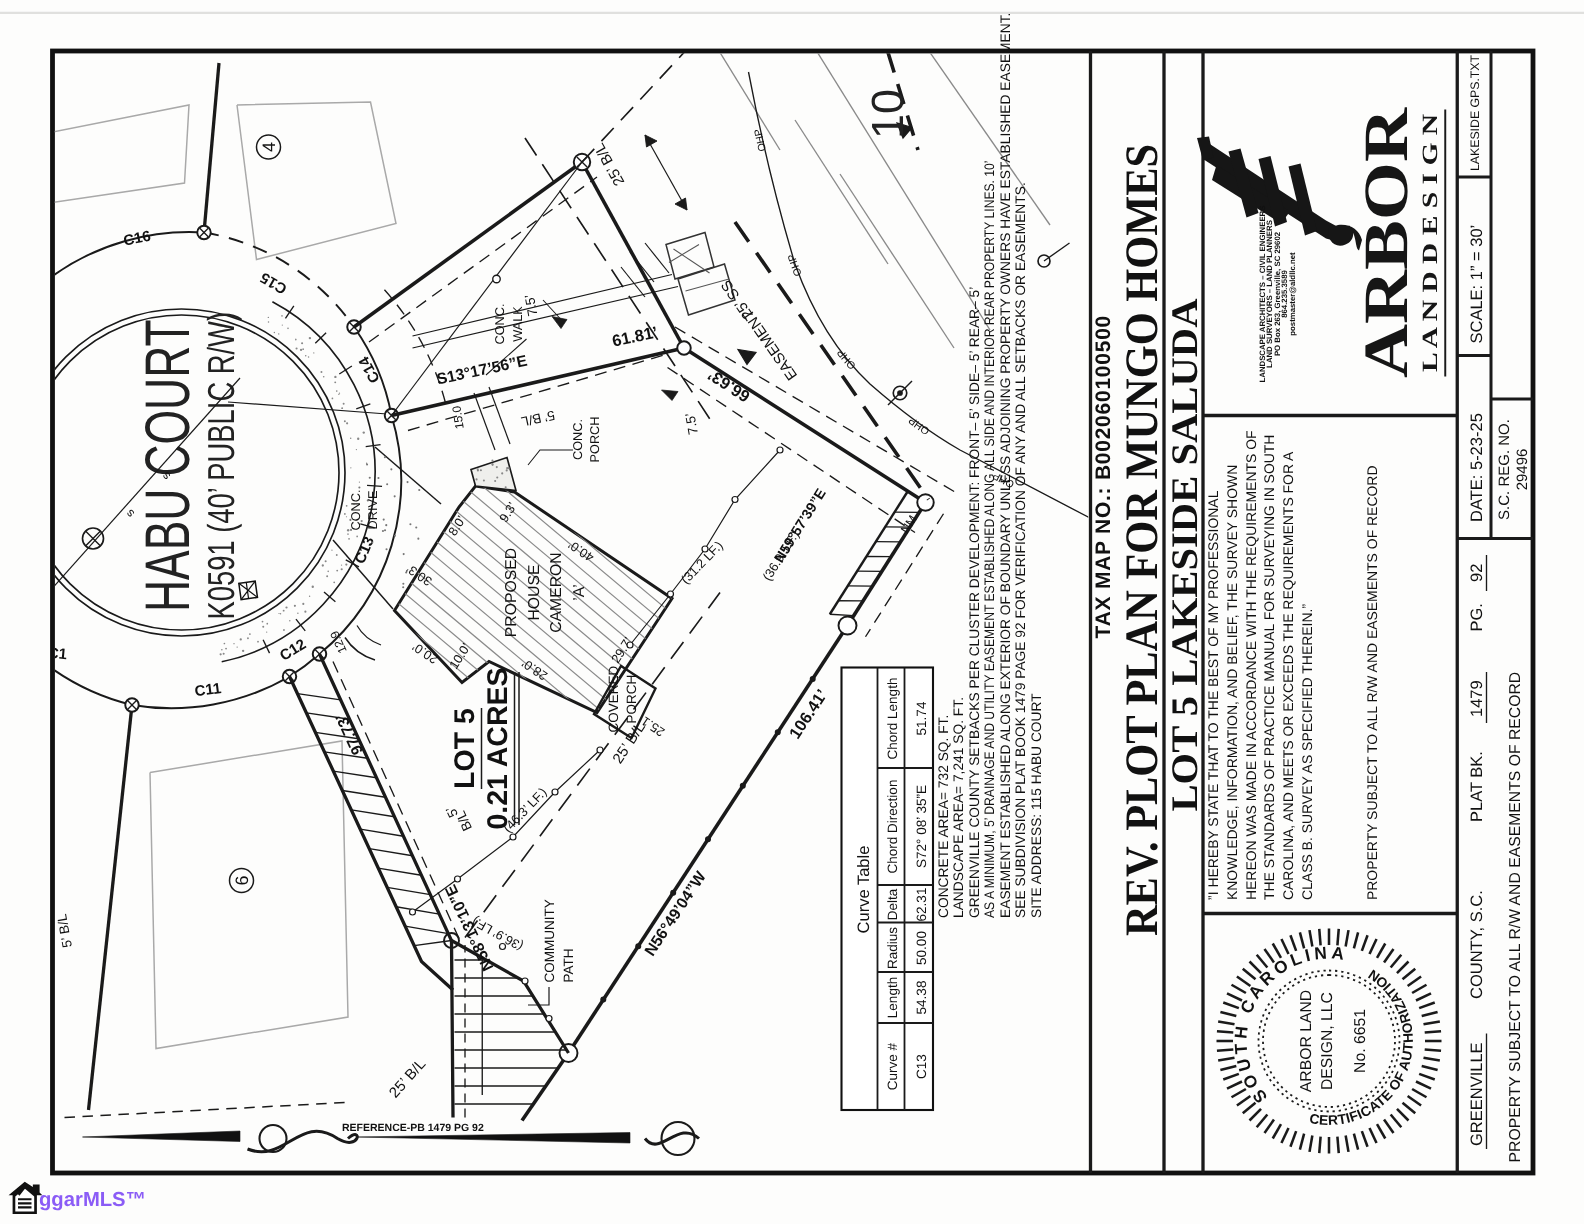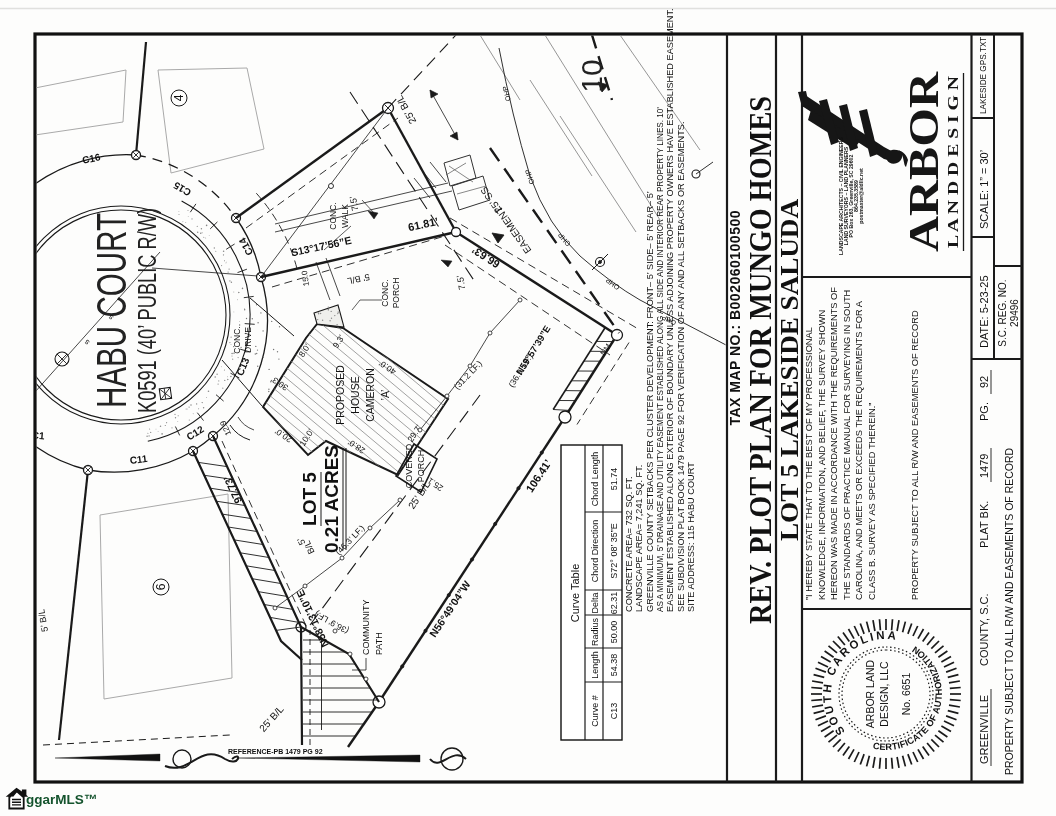--- a/index.html
+++ b/index.html
@@ -1,17 +1,17 @@
 <!DOCTYPE html>
 <html><head><meta charset="utf-8"><style>
 html,body{margin:0;padding:0;background:#ffffff;}
 #page{position:relative;width:1056px;height:816px;background:#fdfdfc;overflow:hidden;}
 #rot{position:absolute;left:0;top:0;width:816px;height:1056px;transform-origin:0 0;transform:translate(0,816px) rotate(-90deg);}
 #mls{position:absolute;left:3px;top:786px;display:flex;align-items:center;font-family:"Liberation Sans",sans-serif;}
-#mls span{font-size:13.5px;font-weight:bold;color:#14532d;letter-spacing:0px;margin-left:-4px;}
+#mls span{font-size:13.5px;font-weight:bold;color:#8b5cf6;letter-spacing:0px;margin-left:-4px;}
 </style></head>
 <body>
 <div id="page">
 <div id="rot">
 <svg width="816" height="1056" viewBox="0 0 816 1056">
 
 <rect x="34" y="35" width="748" height="987" fill="none" stroke="#111" stroke-width="3.2"></rect>
 
 <line x1="807.5" y1="0.0" x2="807.5" y2="1056.0" stroke="#e0e0de" stroke-width="1.5" stroke-linecap="butt"></line>
 <clipPath id="daclip">

